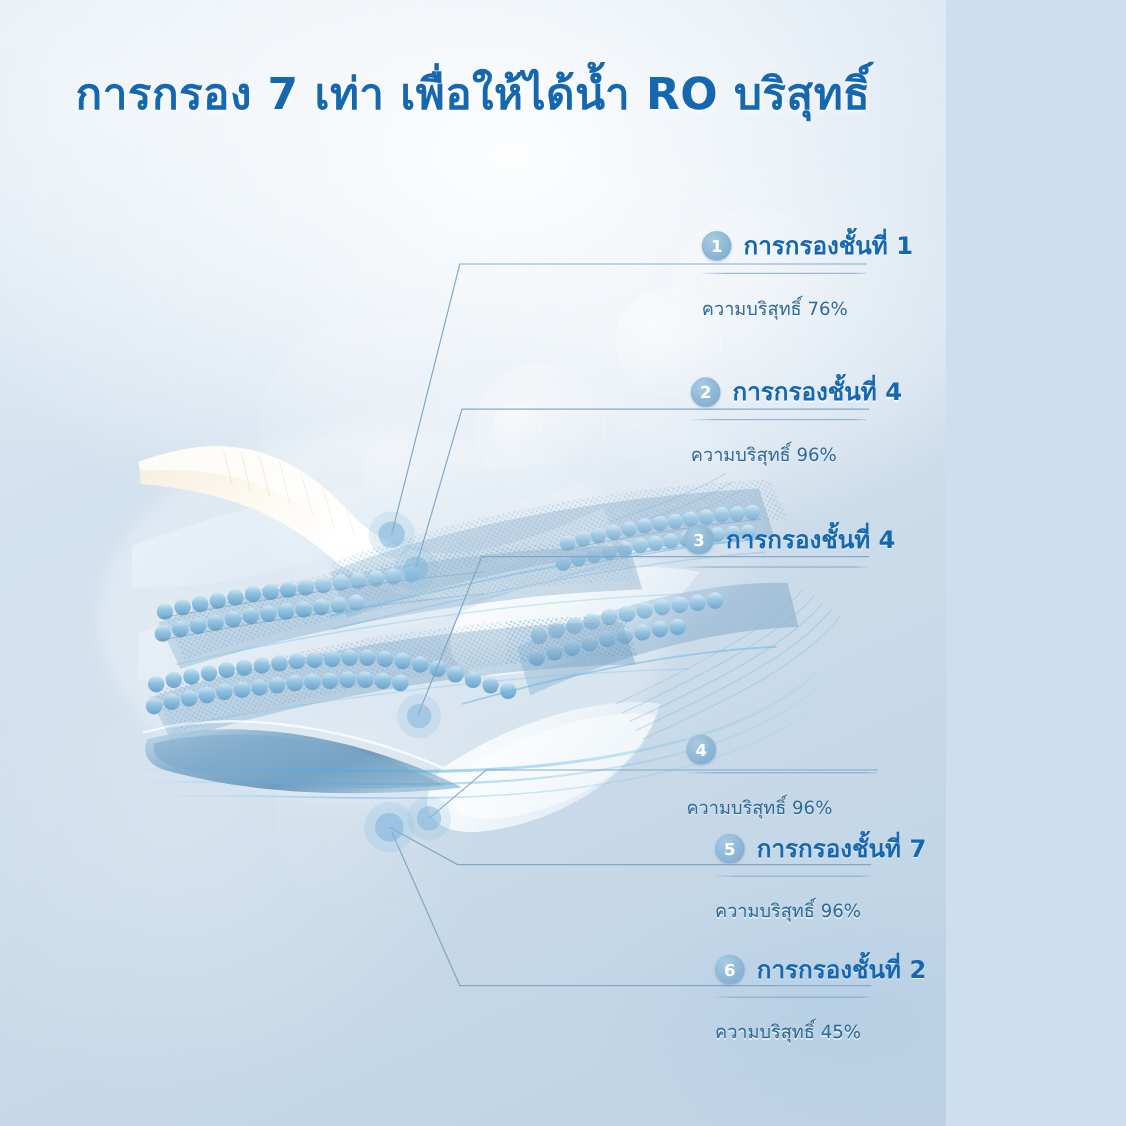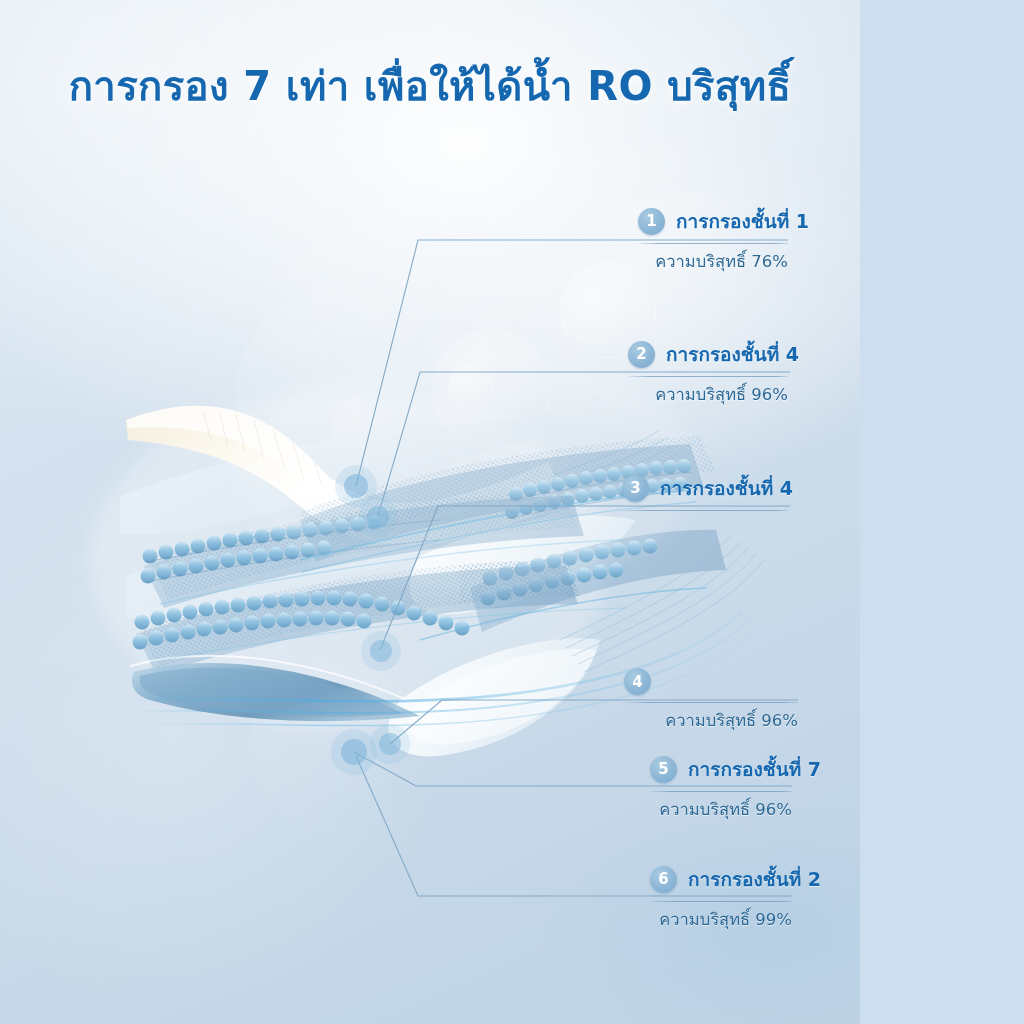--- a/index.html
+++ b/index.html
@@ -67,31 +67,31 @@
   .badge {
     width:27px; height:27px; border-radius:50%;
     background:radial-gradient(circle at 36% 30%, #a9cbe2 0%, #8cb6d6 56%, #7ea9cd 100%);
     color:#ffffff;
     font-size:15px; font-weight:bold;
     display:flex; align-items:center; justify-content:center;
     flex:0 0 auto;
     box-shadow:0 1px 2px rgba(90,130,165,0.35);
   }
   .ctitle {
-    font-size:19px; font-weight:bold; color:#1568b0;
+    font-size:22px; font-weight:bold; color:#1568b0;
     text-shadow:0 1px 0 rgba(255,255,255,0.7);
   }
   .rule {
     height:1px; margin-top:7px;
     background:linear-gradient(to right, rgba(120,160,195,0.10), rgba(110,152,190,0.72) 14%, rgba(110,152,190,0.72) 92%, rgba(120,160,195,0.25));
   }
   .csub {
-    margin-top:4px;
+    margin-top:18px;
     font-size:16.5px; color:#2f6a96;
-    text-align:right;
+    text-align:left;
     white-space:nowrap;
     text-shadow:0 1px 0 rgba(255,255,255,0.6);
   }
 </style>
 </head>
 <body>
 
 <div id="stage">
 
   <div class="bg-base"></div>
@@ -496,16 +496,16 @@
     <div class="rule"></div>
     <div class="csub">ความบริสุทธิ์ 96%</div>
   </div>
 
   <div class="callout" style="left:650px;top:864px;width:142px;">
     <div class="row1">
       <div class="badge">6</div>
       <div class="ctitle">การกรองชั้นที่ 2</div>
     </div>
     <div class="rule"></div>
-    <div class="csub">ความบริสุทธิ์ 99%</div>
+    <div class="csub">ความบริสุทธิ์ 45%</div>
   </div>
 
 </div>
 
 </body></html>

